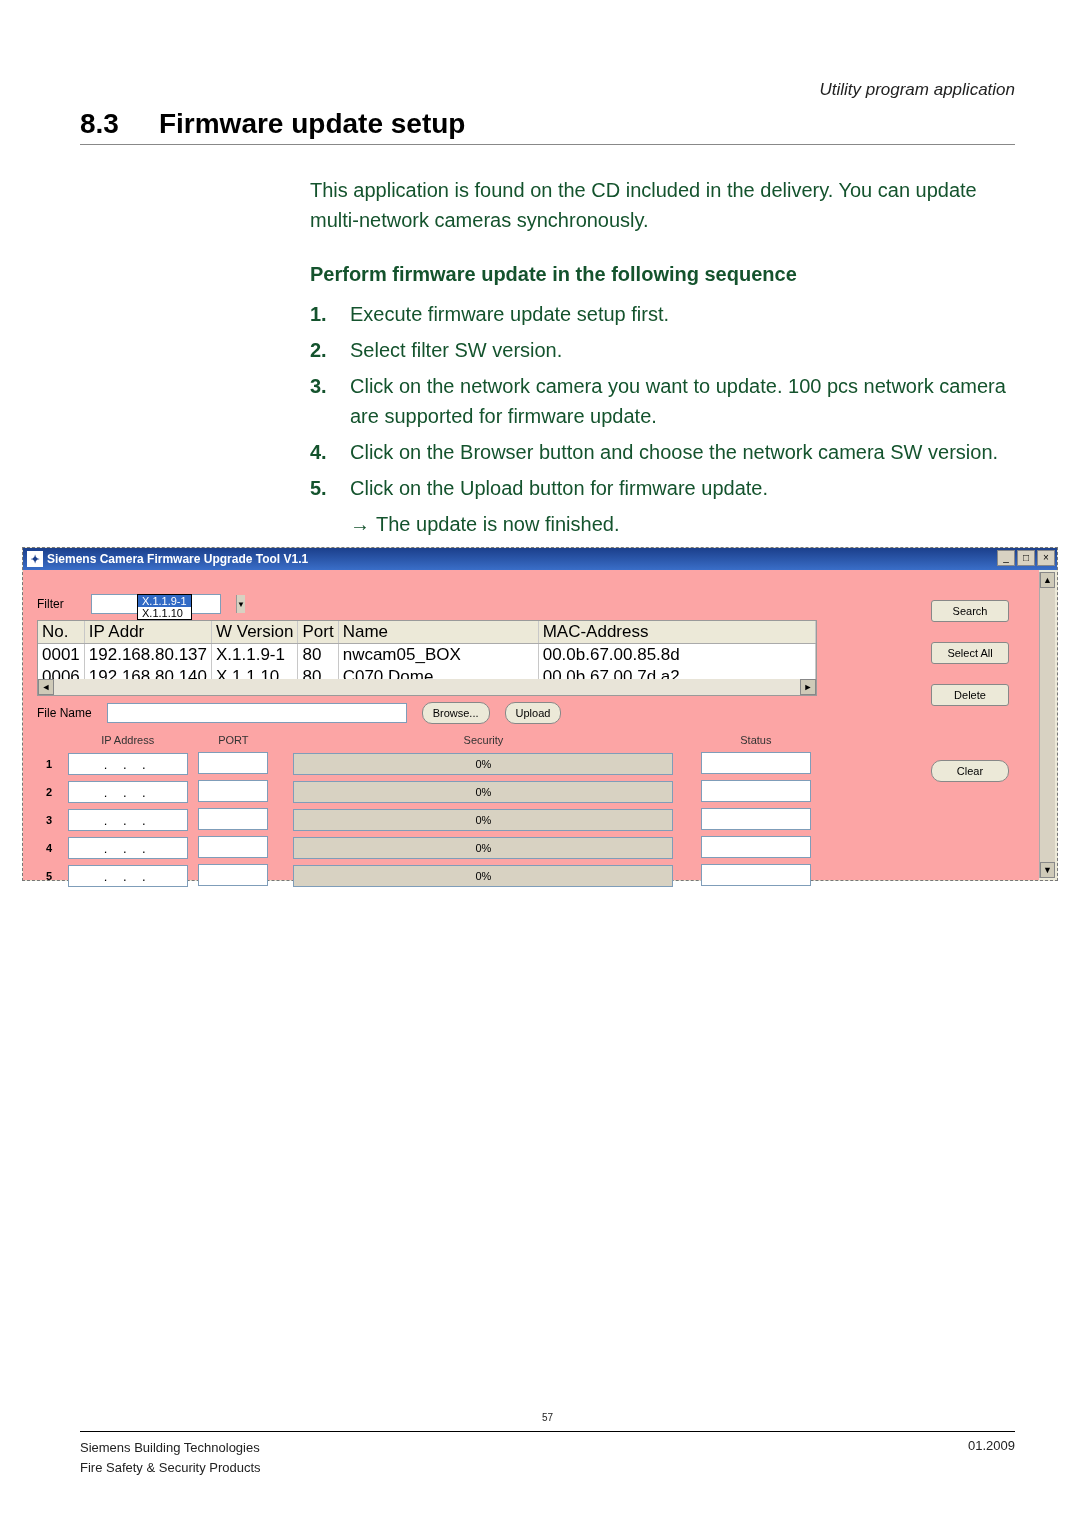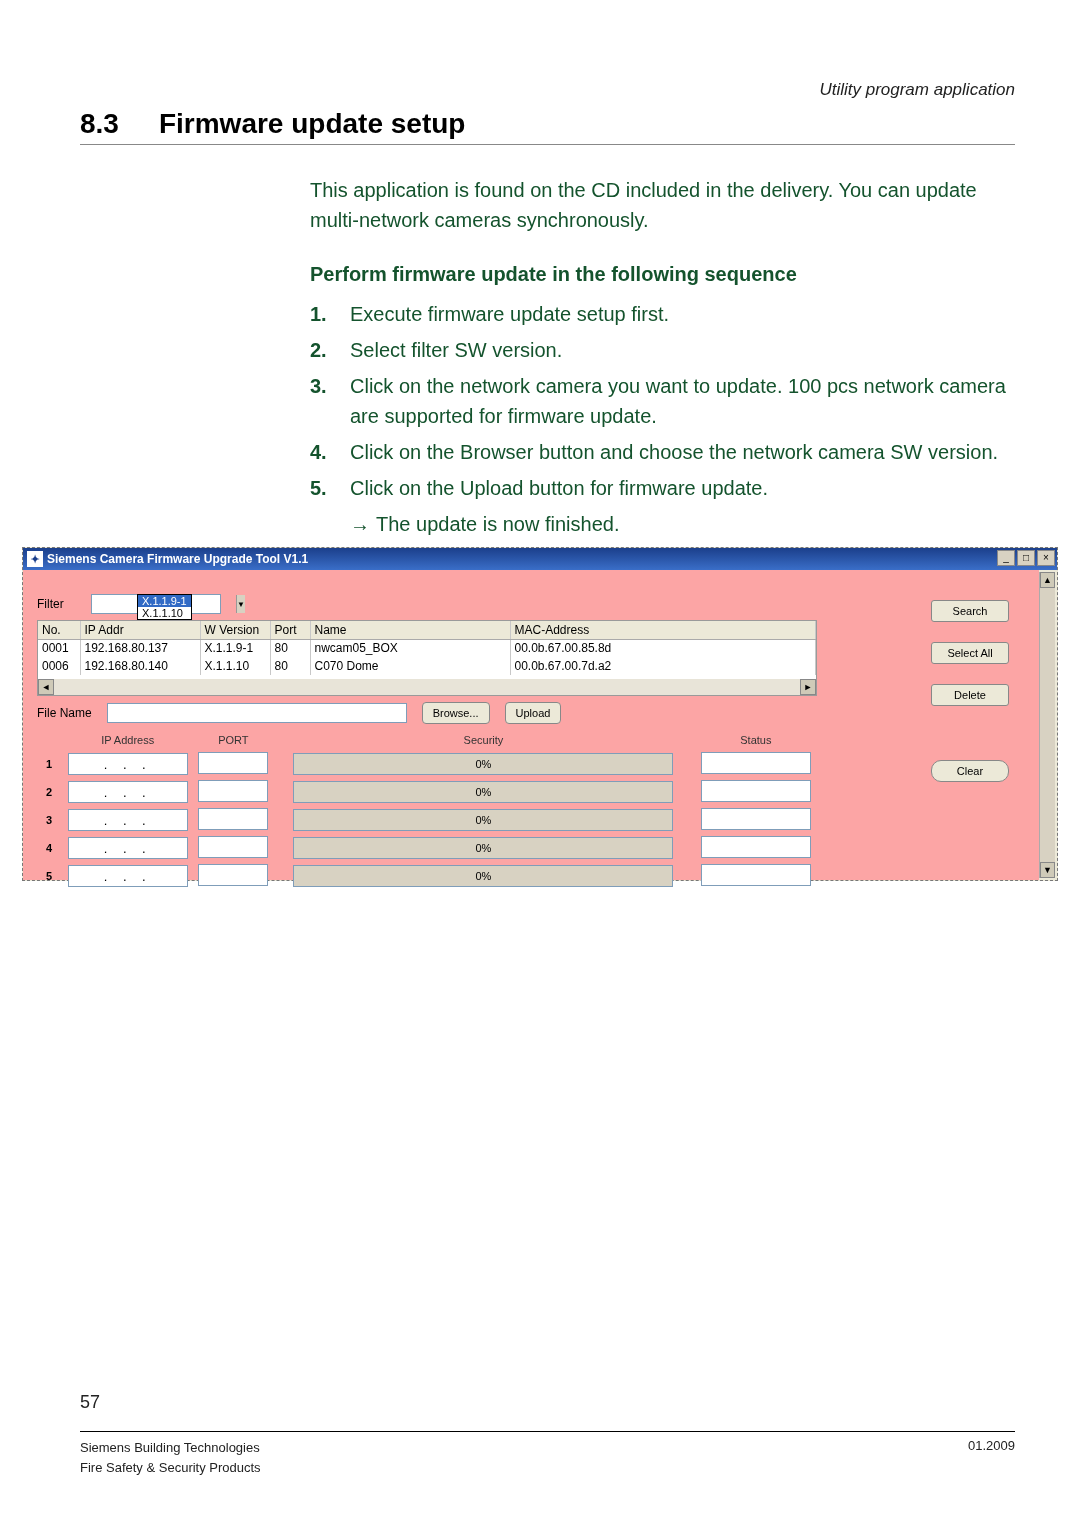--- a/index.html
+++ b/index.html
@@ -30,46 +30,46 @@
     .vscroll .arr { height: 16px; background: #cfcab8; border: 1px solid #888; display: flex; align-items: center; justify-content: center; font-size: 9px; }
     .filter-row { display: flex; align-items: center; margin-bottom: 6px; }
     .filter-row label { width: 54px; }
     .combo { display: inline-flex; align-items: center; border: 1px solid #7f9db9; background: #fff; height: 20px; width: 130px; }
     .combo input { border: none; flex: 1; height: 18px; font-size: 11px; padding-left: 2px; outline: none; background: transparent; }
     .combo .dd { width: 16px; height: 18px; background: #d8d2c2; border-left: 1px solid #999; display: flex; align-items: center; justify-content: center; font-size: 8px; }
     .combo-opts { position: absolute; background: #fff; border: 1px solid #000; font-size: 11px; z-index: 5; left: 114px; top: 24px; }
     .combo-opts div { padding: 0 4px; }
     .combo-opts .sel { background: #316ac5; color: #fff; }
     .grid-wrap { border: 1px solid #9a9a9a; background: #fff; width: 780px; height: 76px; overflow: hidden; position: relative; }
-    .grid-table { border-collapse: collapse; width: 100%; font-size: 12px; }
+    .grid-table { border-collapse: collapse; width: 100%; font-size: 17px; }
     .grid-table th, .grid-table td { border-right: 1px solid #c8c8c8; padding: 1px 4px; text-align: left; font-weight: normal; height: 18px; white-space: nowrap; }
     .grid-table th { background: #ece9d8; border-bottom: 1px solid #aaa; }
     .hscroll { position: absolute; left: 0; bottom: 0; right: 0; height: 16px; background: #d8d2c2; display: flex; }
     .hscroll .harr { width: 16px; border: 1px solid #888; background: #cfcab8; display: flex; align-items: center; justify-content: center; font-size: 9px; }
     .hscroll .htrack { flex: 1; background: #e8e4d8; }
     .side-btns { position: absolute; right: 30px; top: 30px; display: flex; flex-direction: column; gap: 20px; }
     .side-btns button, .btn { width: 78px; height: 22px; background: #ece9d8; border: 1px solid #888; border-radius: 3px; font-size: 11px; }
     .file-row { display: flex; align-items: center; margin: 6px 0 4px 0; gap: 15px; }
     .file-row .fname { width: 300px; height: 20px; border: 1px solid #7f9db9; background: #fff; }
-    .small-btn { height: 22px; padding: 0 10px; background: #ece9d8; border: 1px solid #888; border-radius: 4px; font-size: 11px; }
+    .small-btn { height: 22px; padding: 0 10px; background: #ece9d8; border: 1px solid #888; border-radius: 10px; font-size: 11px; }
     .upload-table { width: 780px; border-collapse: separate; border-spacing: 0 4px; font-size: 11px; }
     .upload-table th { font-weight: normal; color: #333; text-align: center; padding: 2px; }
     .upload-table td { text-align: center; vertical-align: middle; }
     .upload-table .rownum { width: 24px; font-weight: bold; }
     .ipcell { border: 1px solid #7f9db9; background: #fff; width: 120px; height: 22px; display: inline-flex; align-items: center; justify-content: center; font-size: 13px; letter-spacing: 6px; }
     .portcell { border: 1px solid #7f9db9; background: #fff; width: 70px; height: 22px; display: inline-block; }
     .progcell { border: 1px solid #7f9db9; background: #d8d2c2; width: 380px; height: 22px; display: inline-flex; align-items: center; justify-content: center; font-size: 11px; }
     .statcell { border: 1px solid #7f9db9; background: #fff; width: 110px; height: 22px; display: inline-block; }
     .clear-btn { position: absolute; right: 30px; top: 190px; border-radius: 10px; }
 
     .footer { position: absolute; bottom: 50px; left: 80px; right: 65px; font-size: 13px; color: #222; }
     .footer-line { border-top: 1px solid #000; margin-bottom: 6px; }
     .footer-row { display: flex; justify-content: space-between; }
     .footer-left { line-height: 1.5; }
-    .page-num { text-align: left; margin-bottom: 18px; font-size: 18px; }
+    .page-num { text-align: center; margin-bottom: 8px; font-size: 10px; }
   </style>
 </head>
 <body>
 
 <div class="page">
   <div class="breadcrumb">Utility program application</div>
   <div class="title-row">
     <span class="title-num">8.3</span>
     <span class="title-text">Firmware update setup</span>
   </div>

